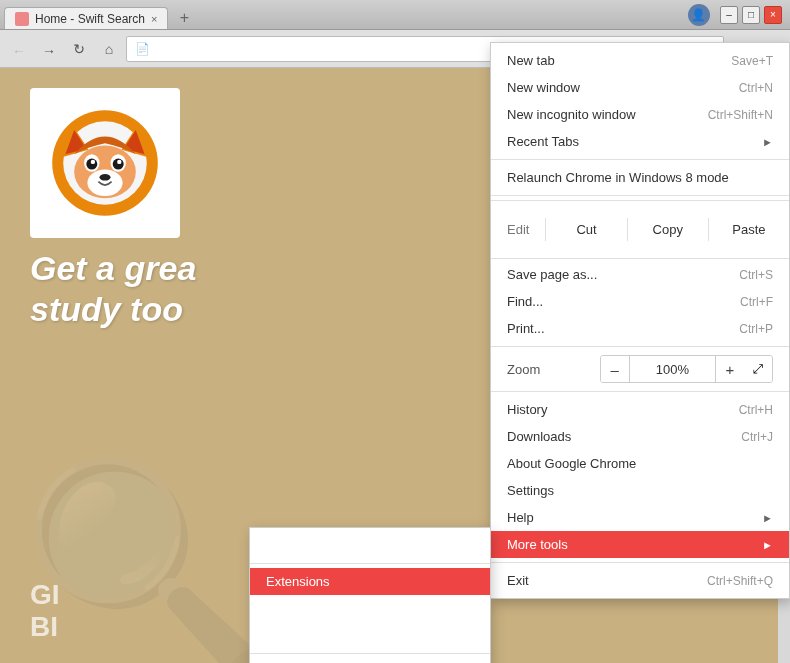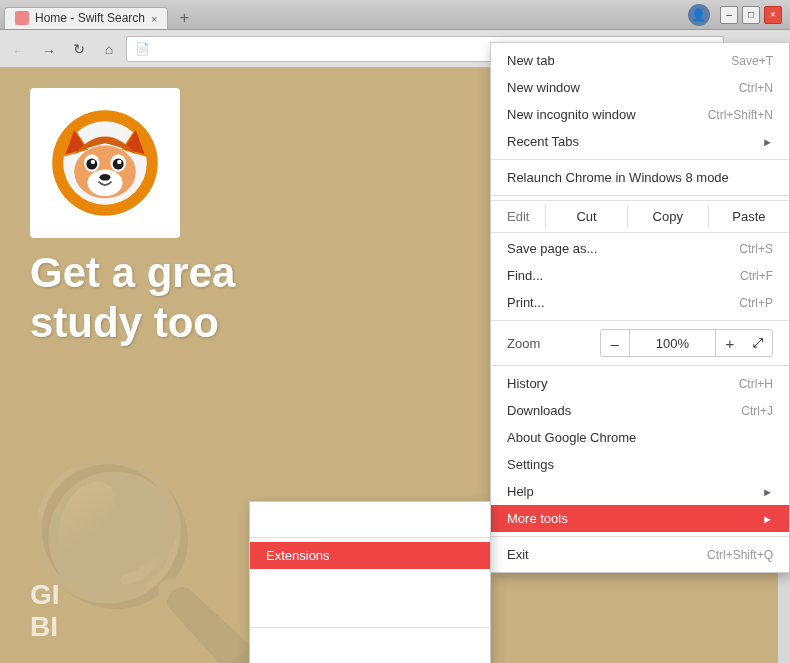--- a/index.html
+++ b/index.html
@@ -28,21 +28,21 @@
       height: 100%;
       flex: 1;
     }
     .tab {
       background: #f0f0f0;
       border: 1px solid #aaa;
       border-bottom: none;
       border-radius: 4px 4px 0 0;
       padding: 4px 10px;
       display: flex;
-      align-items: flex-end;
+      align-items: center;
       gap: 6px;
       font-size: 12px;
       color: #333;
       min-width: 140px;
       height: 22px;
     }
     .tab-favicon {
       width: 14px;
       height: 14px;
       background: #e88;
@@ -191,24 +191,25 @@
       font-weight: bold;
       letter-spacing: 1px;
     }
 
     
     .big-text {
       position: absolute;
       top: 180px;
       left: 30px;
       color: white;
-      font-size: 42px;
+      font-size: 34px;
       font-weight: bold;
       text-shadow: 1px 1px 3px rgba(0,0,0,0.2);
       line-height: 1.2;
+      font-style: italic;
     }
 
     
     .watermark {
       position: absolute;
       bottom: -20px;
       left: 20px;
       font-size: 200px;
       color: rgba(255,255,255,0.1);
       font-weight: bold;
@@ -288,21 +289,21 @@
     .menu-separator {
       height: 1px;
       background: #e0e0e0;
       margin: 4px 0;
     }
 
     
     .edit-row {
       display: flex;
       align-items: center;
-      padding: 4px 0;
+      padding: 17px 0;
       border-top: 1px solid #e0e0e0;
       border-bottom: 1px solid #e0e0e0;
       margin: 2px 0;
     }
     .edit-label {
       padding: 0 16px;
       color: #777;
       font-size: 13px;
       flex-shrink: 0;
     }

